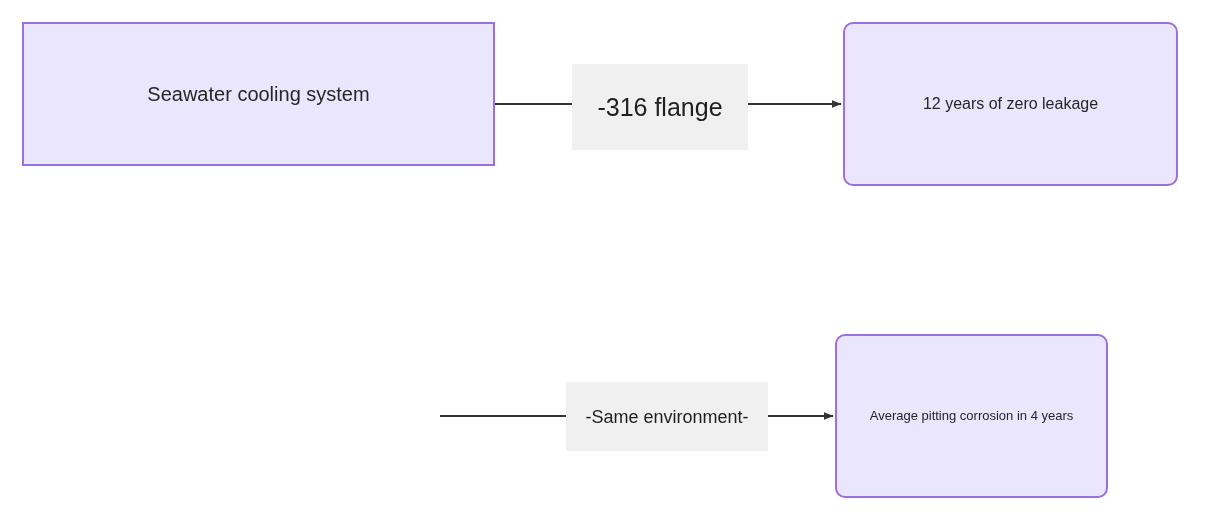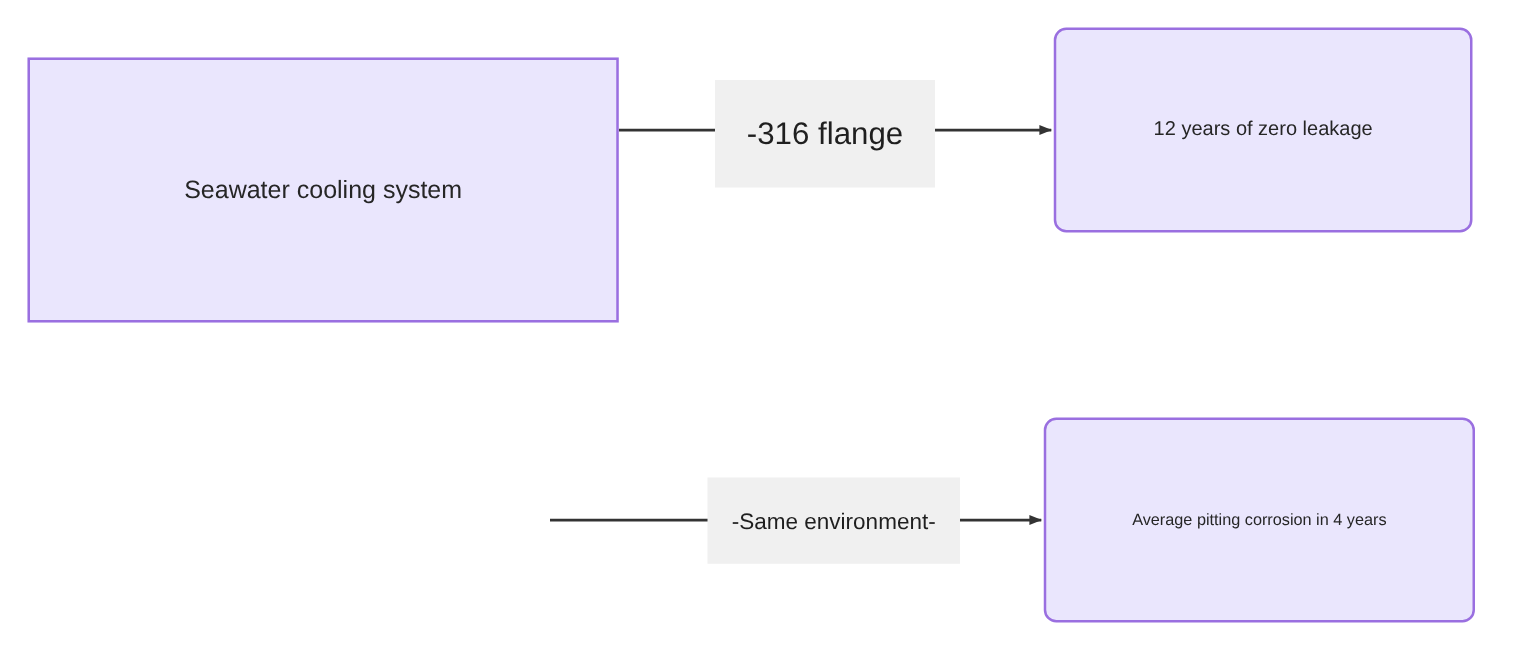--- a/index.html
+++ b/index.html
@@ -35,34 +35,33 @@
     justify-content: center;
     text-align: center;
     color: #262626;
     line-height: 1.25;
     padding: 4px 10px;
   }
   .node.rounded { border-radius: 10px; }
   .node.square  { border-radius: 0; }
 
   #node-seawater {
-    left: 22px; top: 22px; width: 473px; height: 212px;
+    left: 22px; top: 22px; width: 473px; height: 144px;
     font-size: 20px;
-    margin-top: 24px;
   }
   #node-zero-leakage {
     left: 843px; top: 22px; width: 335px; height: 164px;
     font-size: 16px;
   }
   #node-304-flange {
     left: 80px; top: 334px; width: 360px; height: 164px;
     font-size: 30px;
   }
   #node-pitting {
-    left: 835px; top: 334px; width: 345px; height: 164px;
+    left: 835px; top: 334px; width: 273px; height: 164px;
     font-size: 13px;
   }
 
   .edge-label {
     position: absolute;
     box-sizing: border-box;
     background: #f0f0f0;
     color: #1f1f1f;
     display: flex;
     align-items: center;

